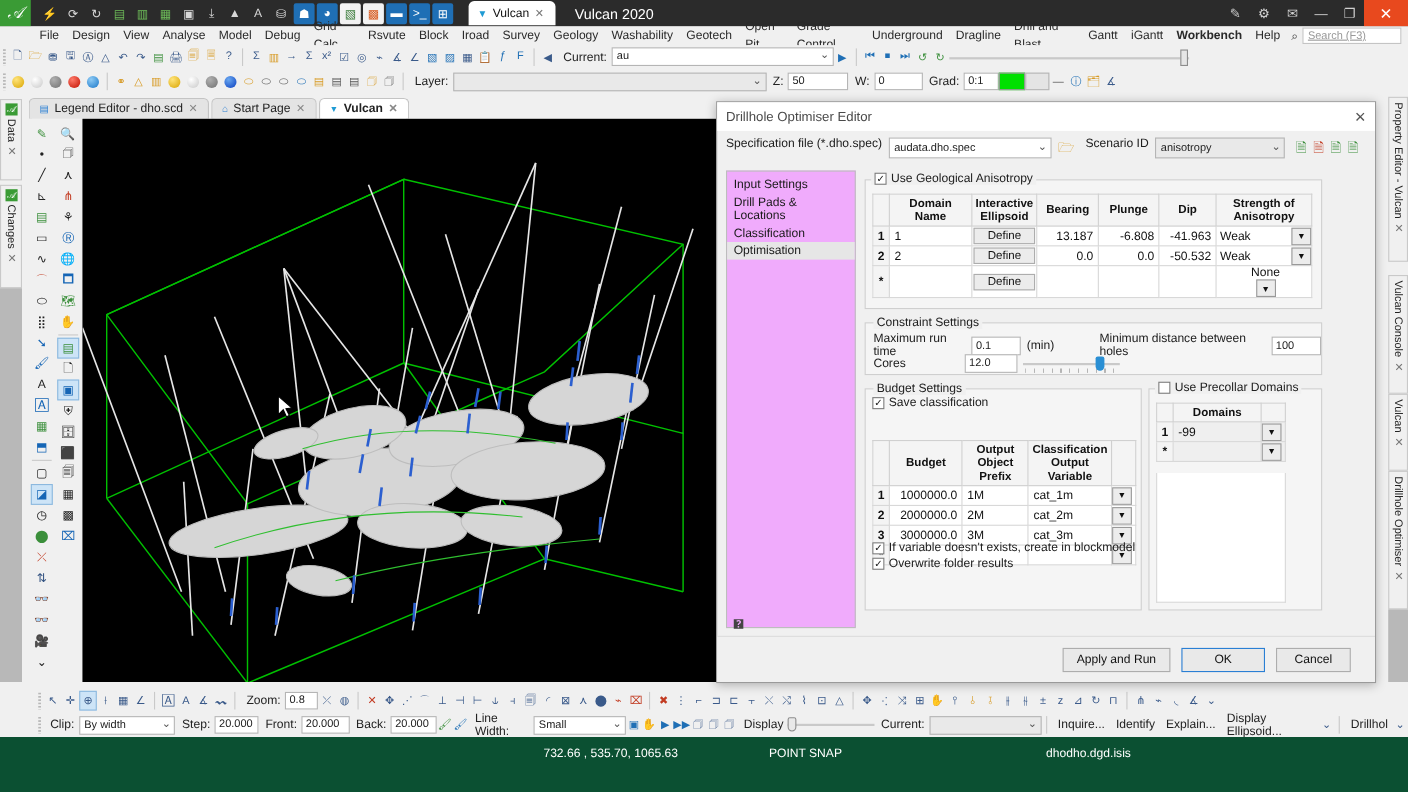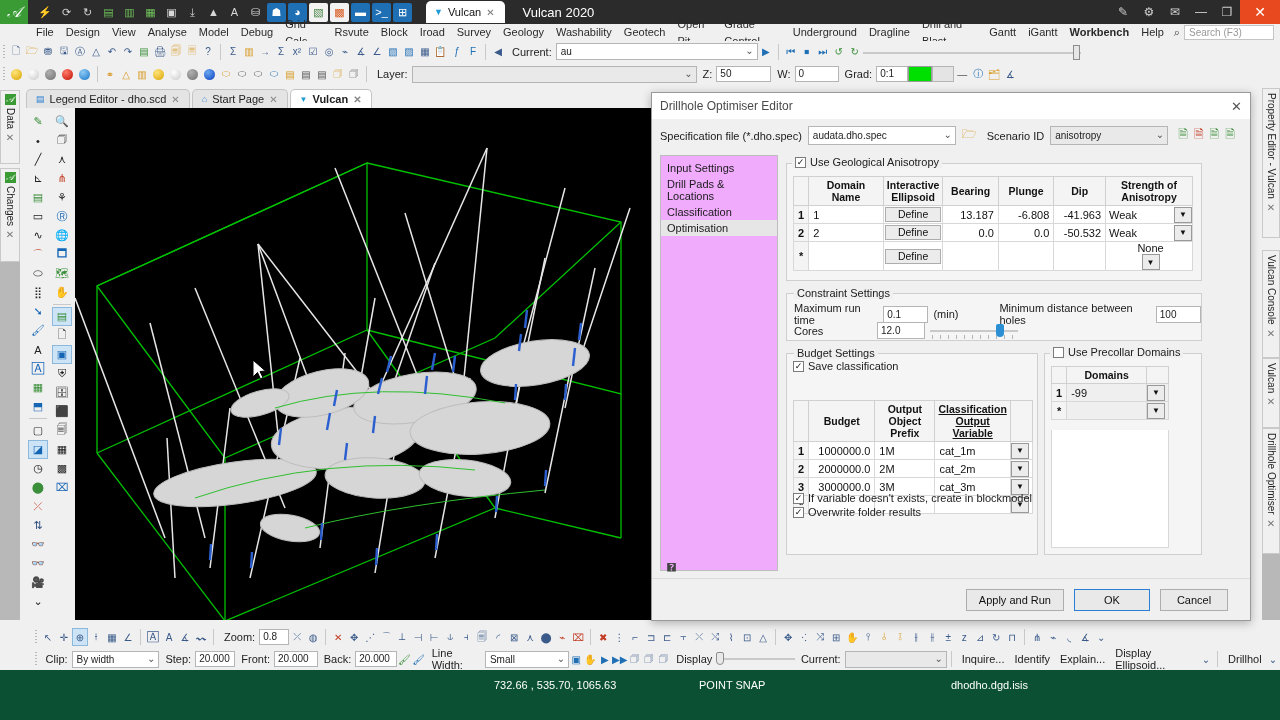--- a/index.html
+++ b/index.html
@@ -29,21 +29,21 @@
   .win-title { margin-left:18px; color:#fff; font-size:13px; }
   .tb-right { margin-left:auto; display:flex; align-items:center; }
   .tb-right .ic { width:26px; height:24px; display:flex; align-items:center; justify-content:center; color:#d0d0d0; font-size:12px; }
   .tb-right .close { background:#e8491e; color:#fff; width:40px; font-size:14px; }
 
   
   .menubar { position:absolute; left:0; top:24px; width:1280px; height:17px; background:#f0f0f0; display:flex; align-items:center; padding-left:30px; }
   .menubar .mi { padding:0 6px; font-size:11px; color:#2a2a2a; line-height:17px; }
   .menubar .mi.bold { font-weight:bold; }
   .menu-right { margin-left:auto; display:flex; align-items:center; padding-right:6px; gap:4px; }
-  .srch { width:90px; height:15px; background:#fff; border:1px solid #c4c4c4; font-size:10px; color:#999; padding:0 4px; line-height:13px; }
+  .srch { width:90px; height:15px; background:#fff; border:1px solid #c4c4c4; font-size:10px; color:#999; padding:0 4px; line-height:13px;text-decoration:underline; }
 
   
   .toolrow { position:absolute; left:0; width:1280px; background:#f0f0f0; display:flex; align-items:center; }
   .toolrow1 { top:41px; height:21px; }
   .toolrow2 { top:62px; height:24px; }
   .sep { width:1px; height:16px; background:#c9c9c9; margin:0 4px; }
   .dotgrip { width:4px; height:16px; background:
       radial-gradient(circle, #aaa 40%, transparent 41%) 0 0/4px 3px; opacity:.8; margin:0 2px; }
   .ti { width:16px; height:18px; display:flex; align-items:center; justify-content:center; font-size:10px; color:#3a5a8a; }
   .ti.gr { color:#3b8f3b; } .ti.rd { color:#c23b22; } .ti.or { color:#d79a24; } .ti.bl { color:#1f6fb5; } .ti.gy { color:#555; }
@@ -91,21 +91,21 @@
   .sb-file { position:absolute; left:951px; top:679px; color:#fff; font-size:11px; }
 
   
   .rdock { position:absolute; right:0; width:18px; background:#f0f0f0; border:1px solid #c9c9c9; display:flex; flex-direction:column; align-items:center; padding-top:4px; }
   .rtext { writing-mode:vertical-rl; font-size:10px; color:#222; }
 
   
   .dialog { position:absolute; left:651px; top:92px; width:600px; height:529px; background:#f0f0f0; border:1px solid #9a9a9a; box-shadow:0 2px 9px rgba(0,0,0,.28); }
   .dlg-title { height:26px; background:#fff; display:flex; align-items:center; padding:0 8px; font-size:12px; color:#4a4a4a; }
   .dlg-title .x { margin-left:auto; color:#555; font-size:13px; }
-  .dlg-specrow { display:flex; align-items:center; padding:6px 8px 8px 8px; gap:6px; }
+  .dlg-specrow { display:flex; align-items:flex-start; padding:6px 8px 8px 8px; gap:6px; }
   .dlg-body { position:absolute; left:8px; top:62px; width:584px; height:416px; }
   .navlist { position:absolute; left:0; top:0; width:118px; height:416px; background:#f0abfc; border:1px solid #bdbdbd; padding-top:4px; }
   .navlist .it { font-size:11px; padding:2px 6px; color:#1a1a1a; }
   .navlist .it.sel { background:#e6e6e6; }
   .panel { position:absolute; left:126px; top:0; width:458px; height:416px; }
 
   .grpbox { position:relative; border:1px solid #cfcfcf; background:#f5f5f5; }
   .grplbl { position:absolute; top:-7px; left:7px; background:#f0f0f0; padding:0 3px; font-size:11px; }
   .chkgrp { position:absolute; top:-8px; left:5px; background:#f0f0f0; padding:0 3px; display:flex; align-items:center; gap:4px; font-size:11px; }
   .cbx { width:11px; height:11px; border:1px solid #7b7b7b; background:#fff; display:inline-flex; align-items:center; justify-content:center; font-size:9px; color:#111; line-height:1; }
@@ -731,21 +731,21 @@
           <div style="position:absolute;left:6px;top:6px;display:flex;align-items:center;gap:4px;">
             <span class="cbx">✓</span>
             <span style="font-size:11px;">Save classification</span>
           </div>
           <table class="grid" style="position:absolute;left:6px;top:46px;width:240px;">
             <thead>
               <tr>
                 <th style="width:12px;"></th>
                 <th style="width:66px;">Budget</th>
                 <th style="width:60px;">Output Object Prefix</th>
-                <th style="width:72px;text-decoration:underline;">Classification Output Variable</th>
+                <th style="width:72px;">Classification Output Variable</th>
                 <th style="width:22px;"></th>
               </tr>
             </thead>
             <tbody>
               <tr>
                 <td class="rowhdr">1</td>
                 <td class="num">1000000.0</td>
                 <td>1M</td>
                 <td>cat_1m</td>
                 <td style="padding:0;">

